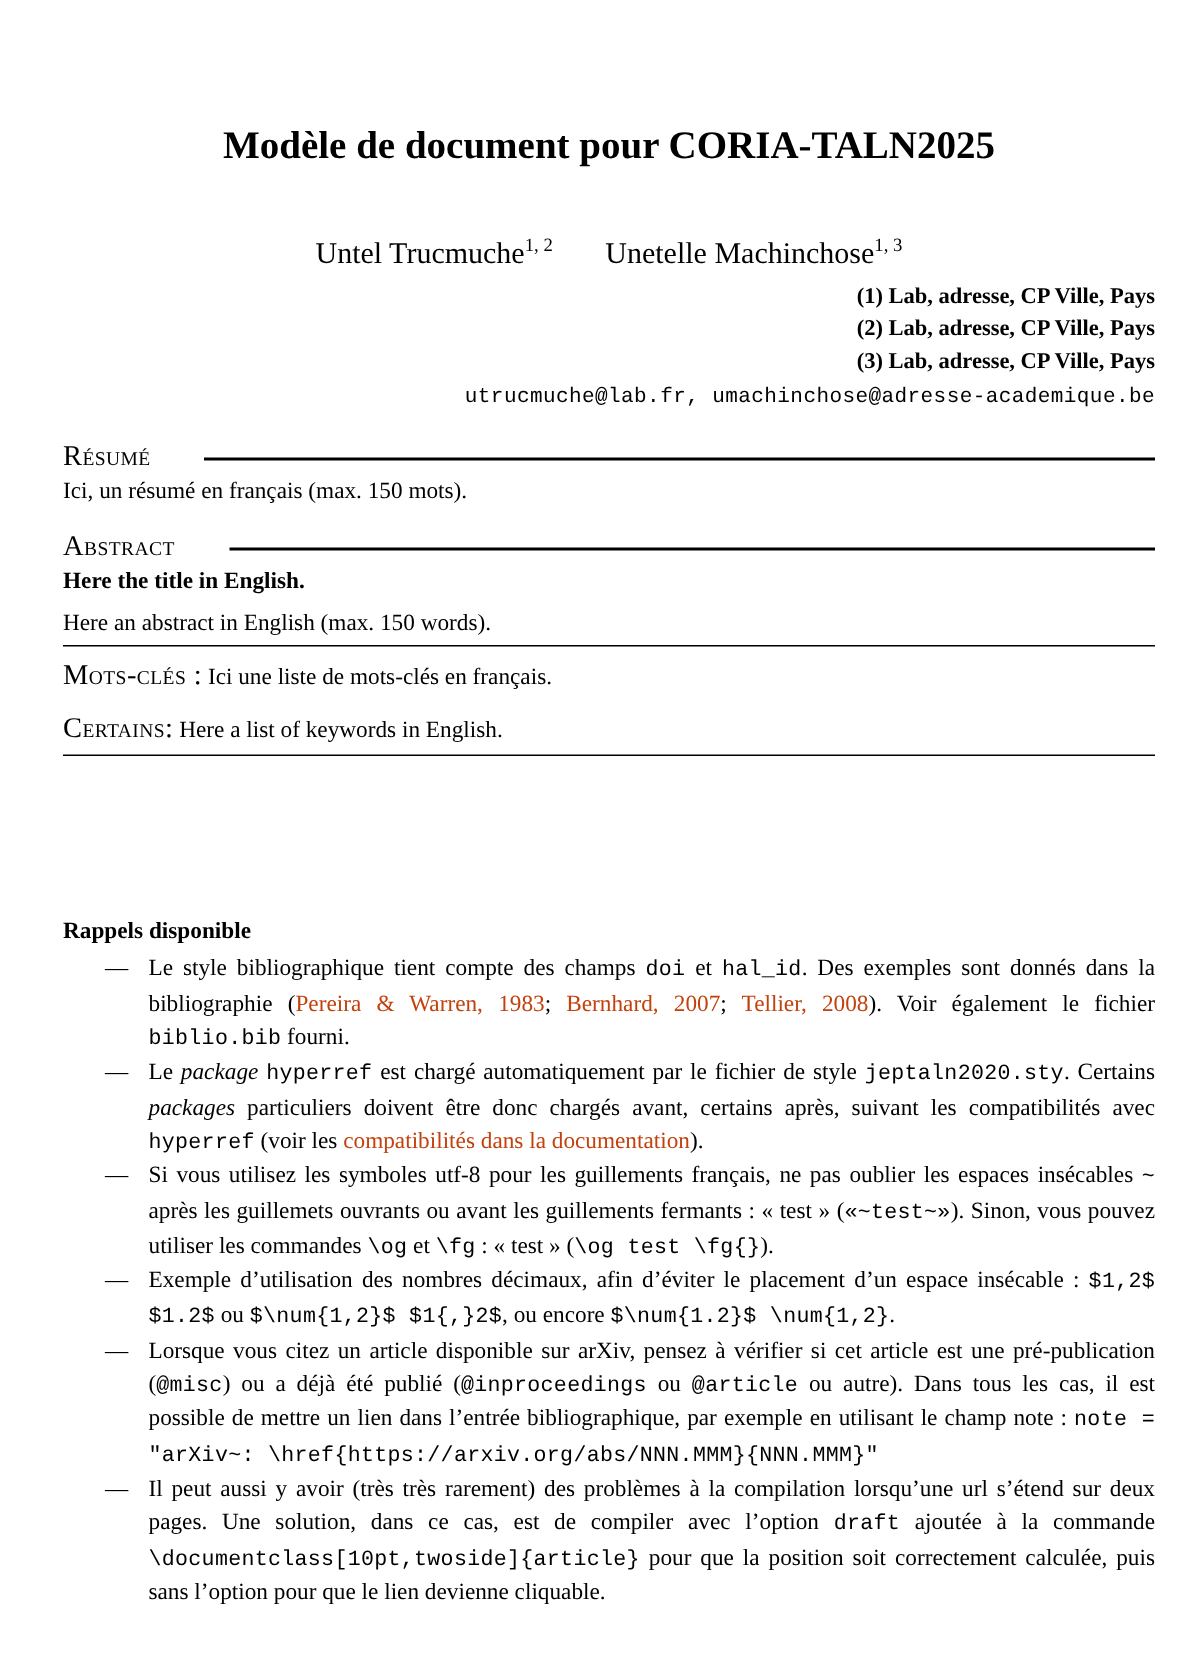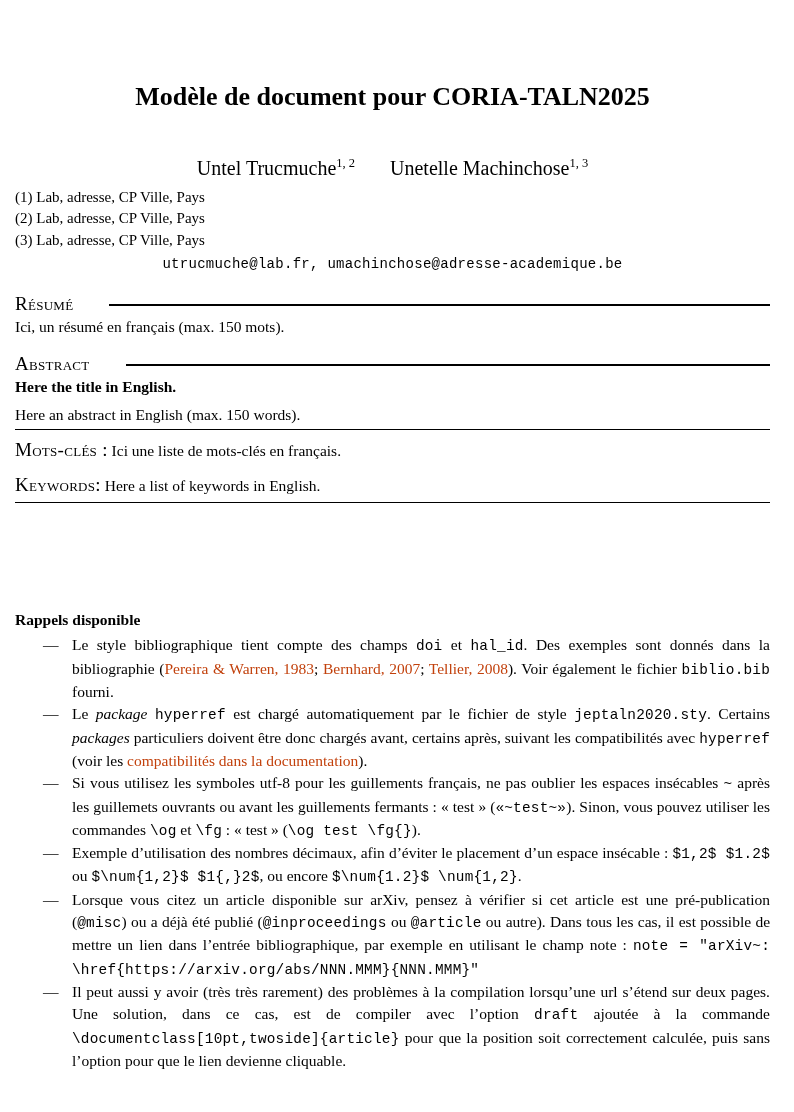--- a/index.html
+++ b/index.html
@@ -2,34 +2,34 @@
 <html><head>
 <meta charset="utf-8">
 <style>
   html, body { margin: 0; padding: 0; background: #ffffff; }
   body {
     width: 794px; height: 1112px; overflow: hidden;
     color: #000000;
     font-family: "Liberation Serif", serif;
     font-size: 15.5px;
   }
-  .page { box-sizing: border-box; width: 794px; padding: 0 24px 0 15px; margin-top: 48px; }
+  .page { box-sizing: border-box; width: 794px; padding: 0 24px 0 42px; margin-top: 48px; }
 
   
   .title {
     margin: 80px 0 0 0; text-align: center;
     font-size: 26px; font-weight: bold; line-height: 34px;
   }
   .authors { margin-top: 36px; text-align: center; font-size: 20px; line-height: 26px; }
   .author { white-space: nowrap; }
   .author + .author { margin-left: 30px; }
   .author sup { font-size: 12.5px; }
-  .affiliations { margin-top: 6px; text-align: left; font-size: 15px; line-height: 21.5px; }
+  .affiliations { margin-top: 6px; text-align: right; font-size: 15px; line-height: 21.5px; font-weight: bold; }
   .email-line {
-    margin-top: 3px; text-align: center;
+    margin-top: 3px; text-align: right;
     font-family: "Liberation Mono", monospace; font-size: 14px; letter-spacing: 0.02em;
     line-height: 20px;
   }
 
   
   .sec-header { display: flex; align-items: center; margin-top: 18px; line-height: 24px; gap: 20px; }
   .sec-header.abstract { margin-top: 14px; }
   .sec-label { font-variant: small-caps; font-size: 19px; letter-spacing: 0.015em; }
   .sec-rule { flex: 1; height: 1.4px; background: #000; margin-left: 16px; margin-top: 2px; }
   .resume-text { margin: 0; line-height: 22px; }
@@ -88,21 +88,21 @@
   </div>
   <p class="abstract-title">Here the title in English.</p>
   <p class="abstract-text">Here an abstract in English (max. 150 words).</p>
 
   <div class="kv-line">
     <span class="kv-label">Mots-clés :</span>
     <span>Ici une liste de mots-clés en français.</span>
   </div>
 
   <div class="kv-line keywords">
-    <span class="kv-label">Keywords:</span>
+    <span class="kv-label">Certains:</span>
     <span>Here a list of keywords in English.</span>
   </div>
 
   <div class="full-rule"></div>
 
   <div class="reminders-heading">Rappels disponible</div>
 
   <div class="reminder-list">
     <div class="reminder-item">
       <span class="dash">—</span>

